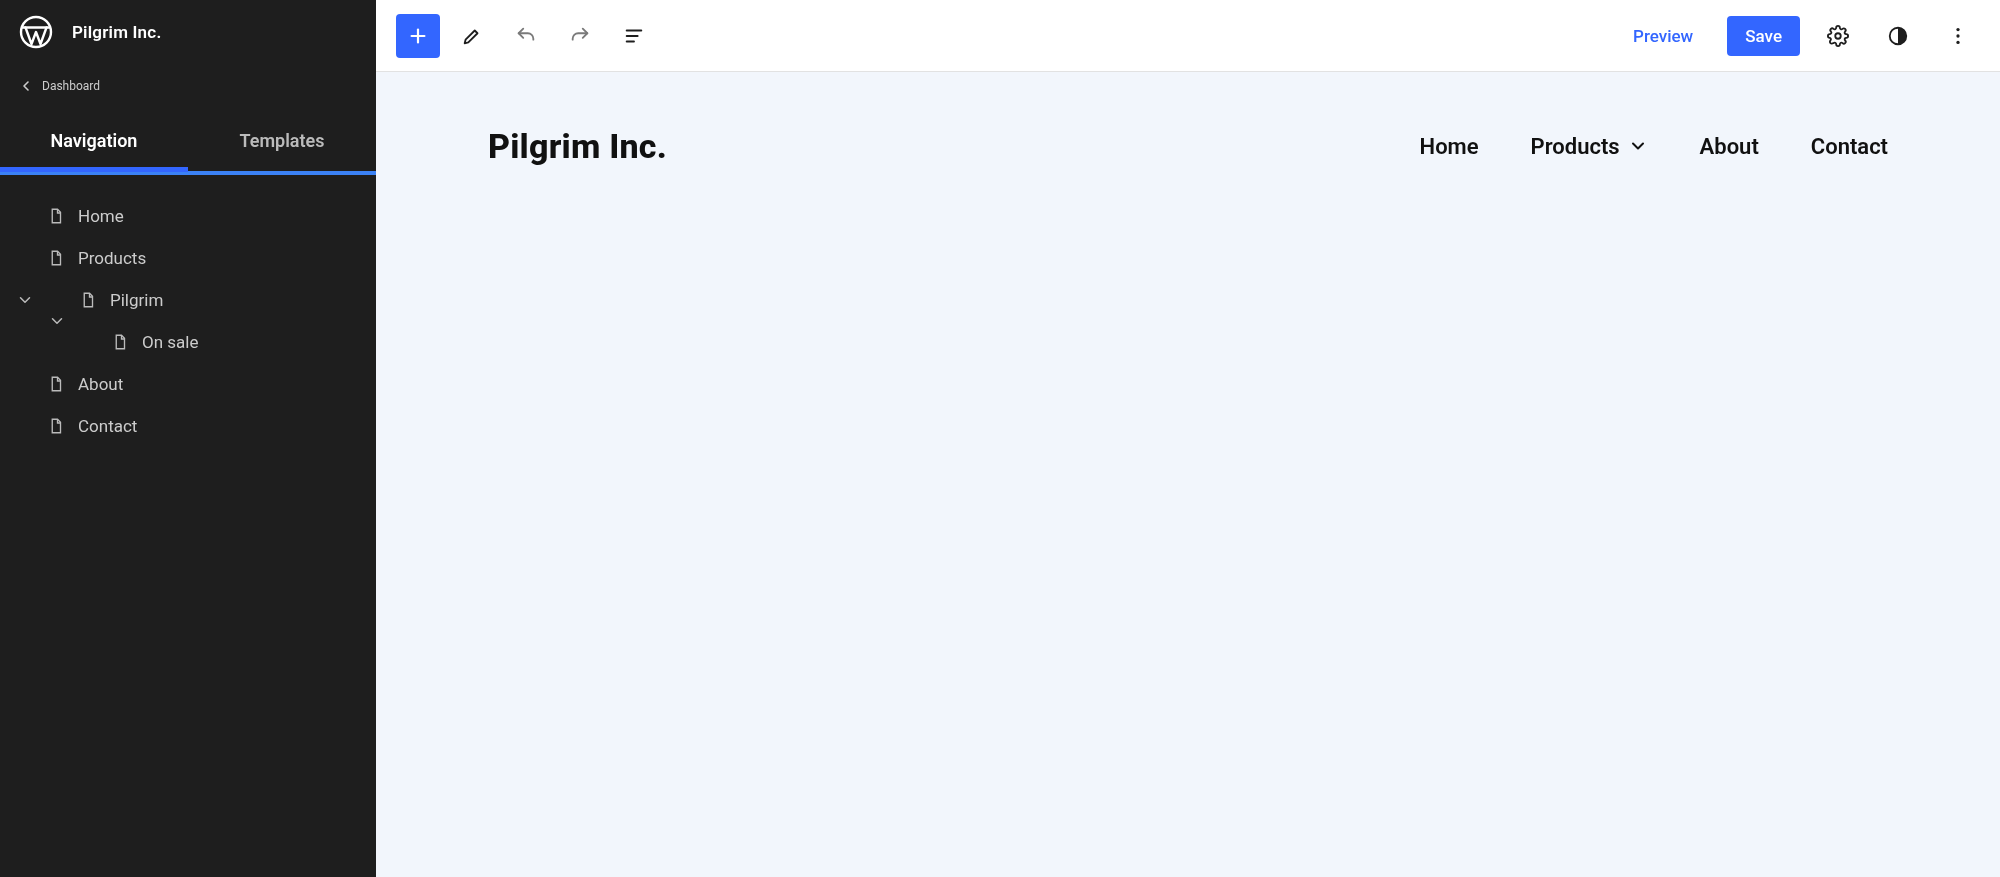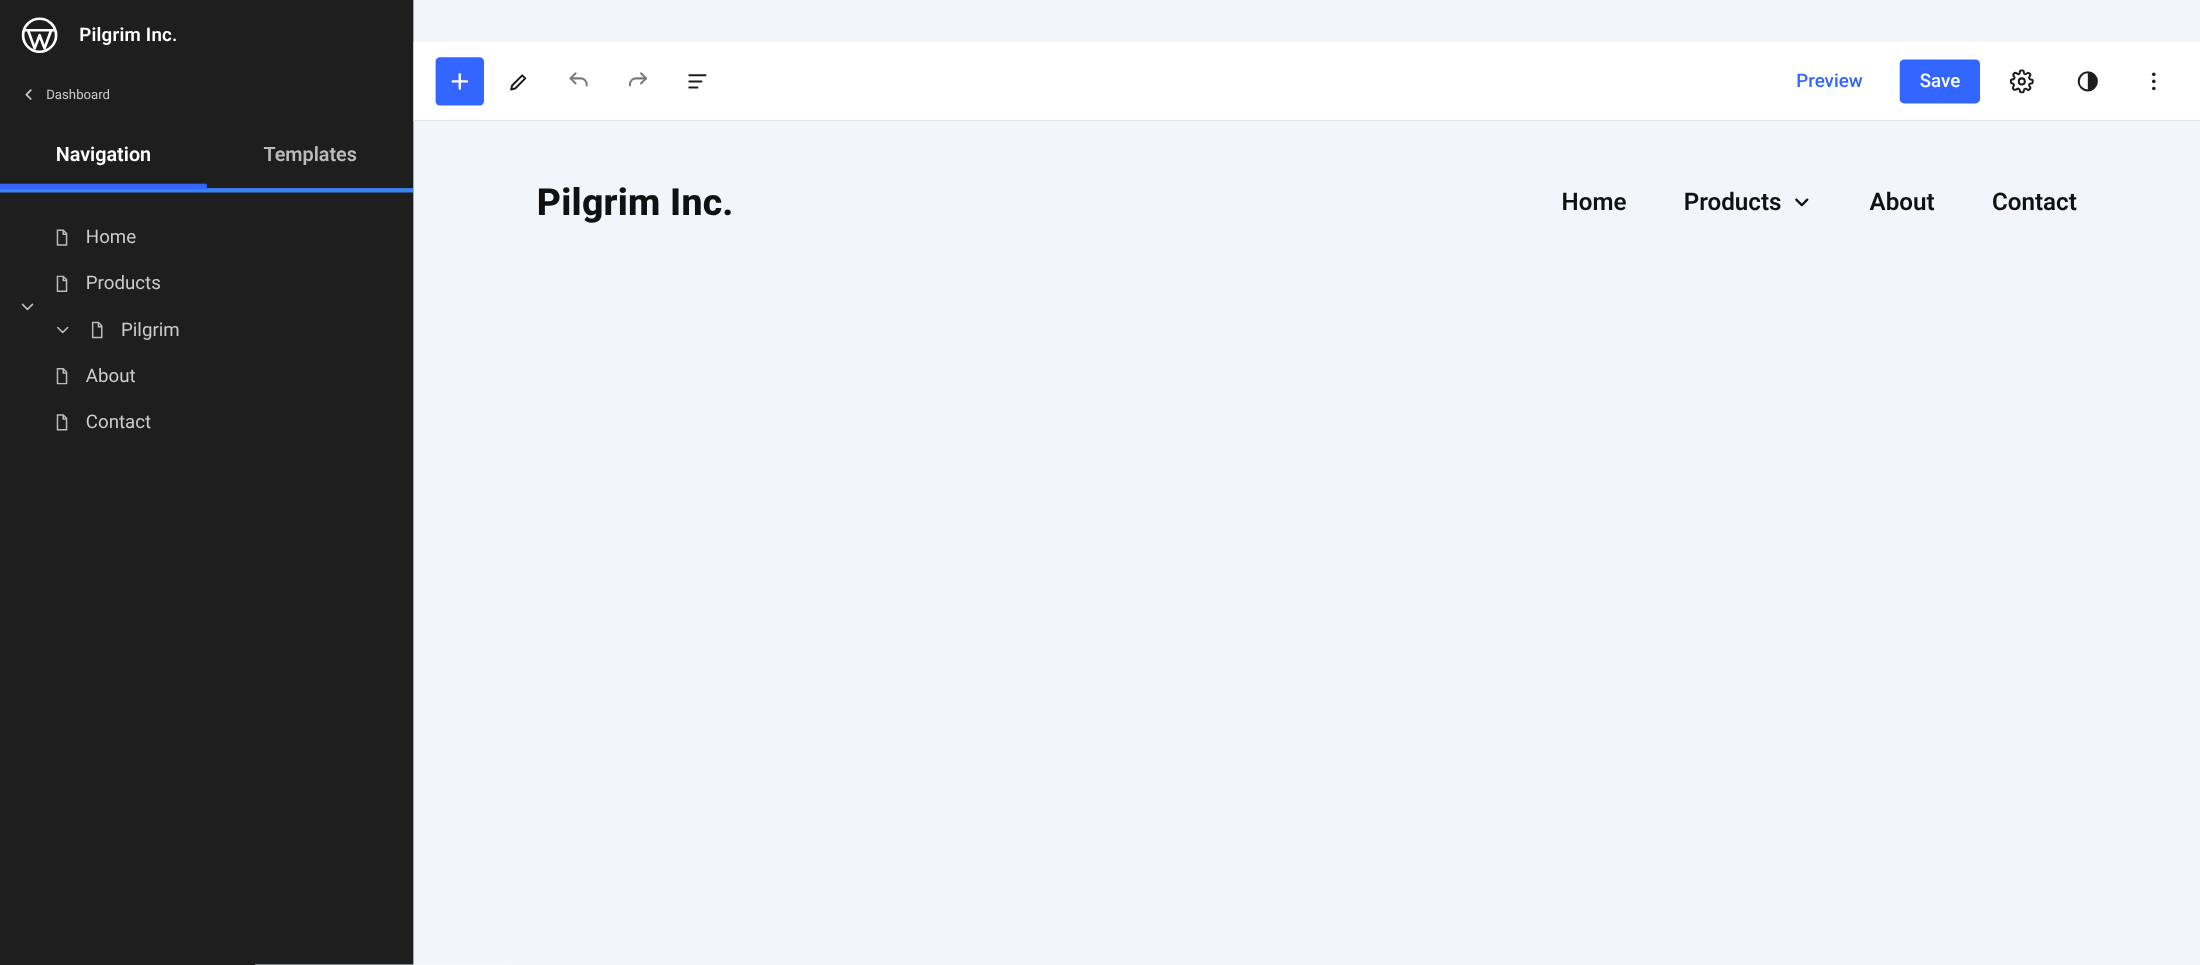--- a/index.html
+++ b/index.html
@@ -108,21 +108,20 @@
   }
 
   .toolbar {
     height: 72px;
     background: #fff;
     border-bottom: 1px solid #e2e2e2;
     display: flex;
     align-items: center;
     padding: 0 20px;
     gap: 16px;
-    margin-top: 38px;
   }
   .tb-left { display: flex; align-items: center; gap: 10px; }
   .tb-btn {
     width: 44px; height: 44px;
     display: flex; align-items: center; justify-content: center;
     border-radius: 4px;
     cursor: pointer;
     color: #1e1e1e;
   }
   .tb-btn.primary { background: #3366ff; color: #fff; }
@@ -247,20 +246,33 @@
             </span>
             <div class="tree-item lvl-1">
               <span class="page-ic">
                 <svg width="18" height="18" viewBox="0 0 24 24" fill="none" stroke="currentColor" stroke-width="1.8">
                     <path d="M7 3h7l4 4v14H7z"></path>
                     <path d="M14 3v5h4"></path>
                   </svg>
               </span>
               <span>Pilgrim</span>
             </div>
+            <ul>
+              <li class="tree-row">
+                <div class="tree-item lvl-2">
+                  <span class="page-ic">
+                    <svg width="18" height="18" viewBox="0 0 24 24" fill="none" stroke="currentColor" stroke-width="1.8">
+                        <path d="M7 3h7l4 4v14H7z"></path>
+                        <path d="M14 3v5h4"></path>
+                      </svg>
+                  </span>
+                  <span>On sale</span>
+                </div>
+              </li>
+            </ul>
           </li>
         </ul>
       </li>
 
       <li class="tree-row">
         <div class="tree-item lvl-0">
           <span class="page-ic">
             <svg width="18" height="18" viewBox="0 0 24 24" fill="none" stroke="currentColor" stroke-width="1.8">
                 <path d="M7 3h7l4 4v14H7z"></path>
                 <path d="M14 3v5h4"></path>

